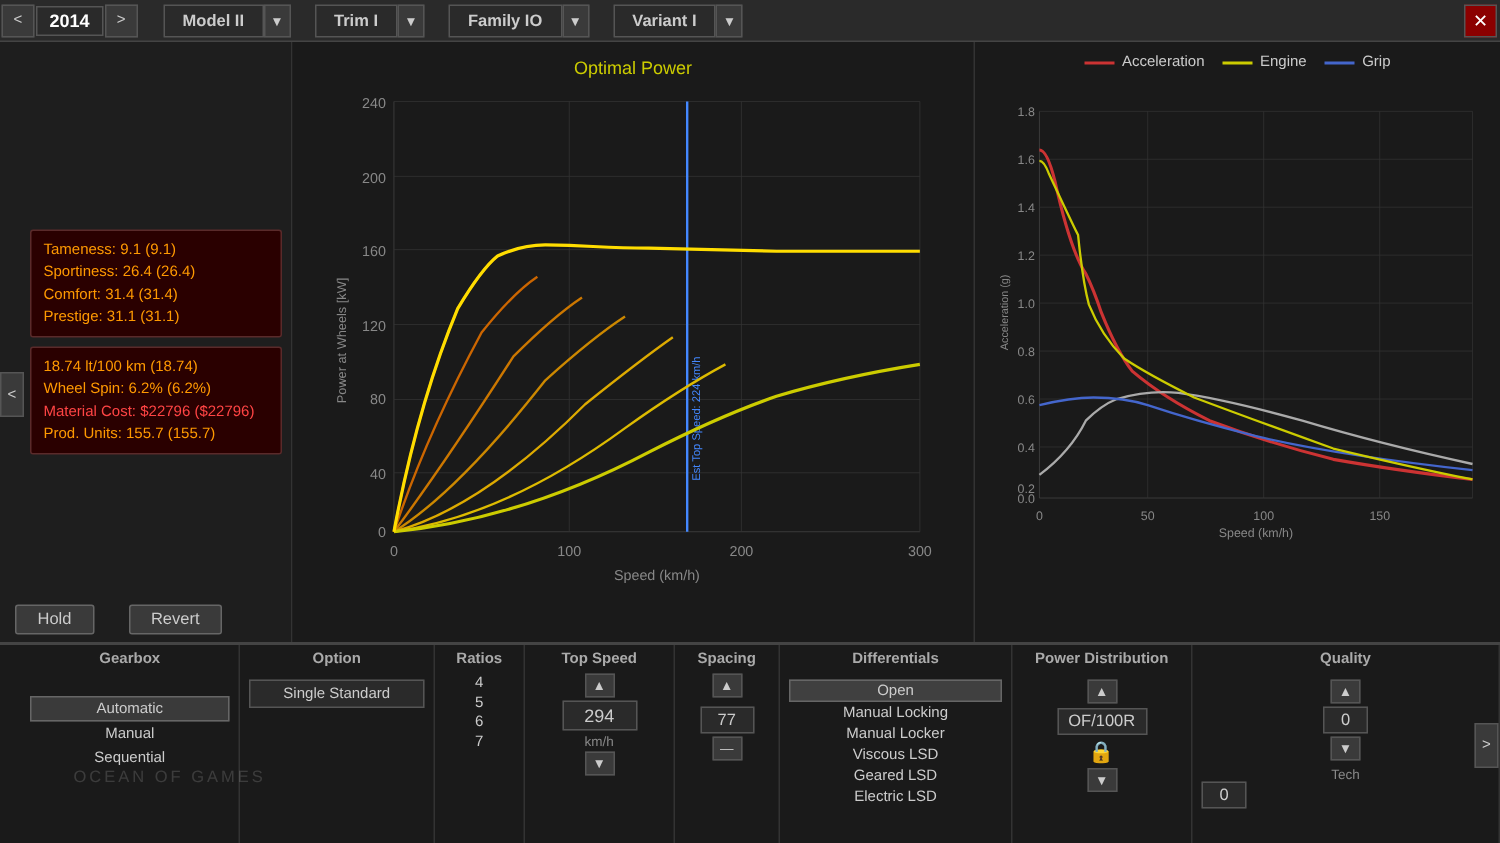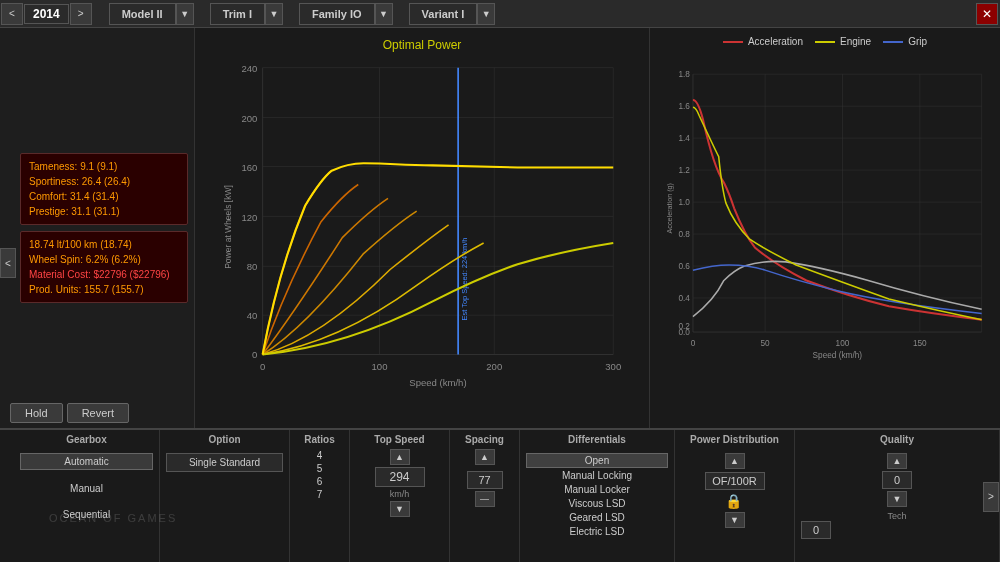--- a/index.html
+++ b/index.html
@@ -158,21 +158,21 @@
       width: 20px;
       height: 2px;
     }
 
     
     .hold-revert-bar {
       position: absolute;
       bottom: 5px;
       left: 10px;
       display: flex;
-      gap: 4px;
+      gap: 23px;
     }
     .action-btn {
       background: #3a3a3a;
       border: 1px solid #666;
       color: #ccc;
       padding: 3px 14px;
       cursor: pointer;
       font-size: 11px;
       border-radius: 2px;
     }
@@ -193,21 +193,21 @@
     }
     .section-header {
       color: #aaa;
       font-size: 10px;
       text-align: center;
       margin-bottom: 4px;
       font-weight: bold;
     }
 
     .gearbox-section { width: 160px; position: relative; }
-    .gearbox-options { display: flex; flex-direction: column; gap: 11px; margin-top: 4px; }
+    .gearbox-options { display: flex; flex-direction: column; gap: 1px; margin-top: 15px; }
     .gearbox-option {
       color: #ccc;
       font-size: 10px;
       text-align: center;
       padding: 2px;
       cursor: pointer;
     }
     .gearbox-option.selected {
       background: #3a3a3a;
       border: 1px solid #666;

